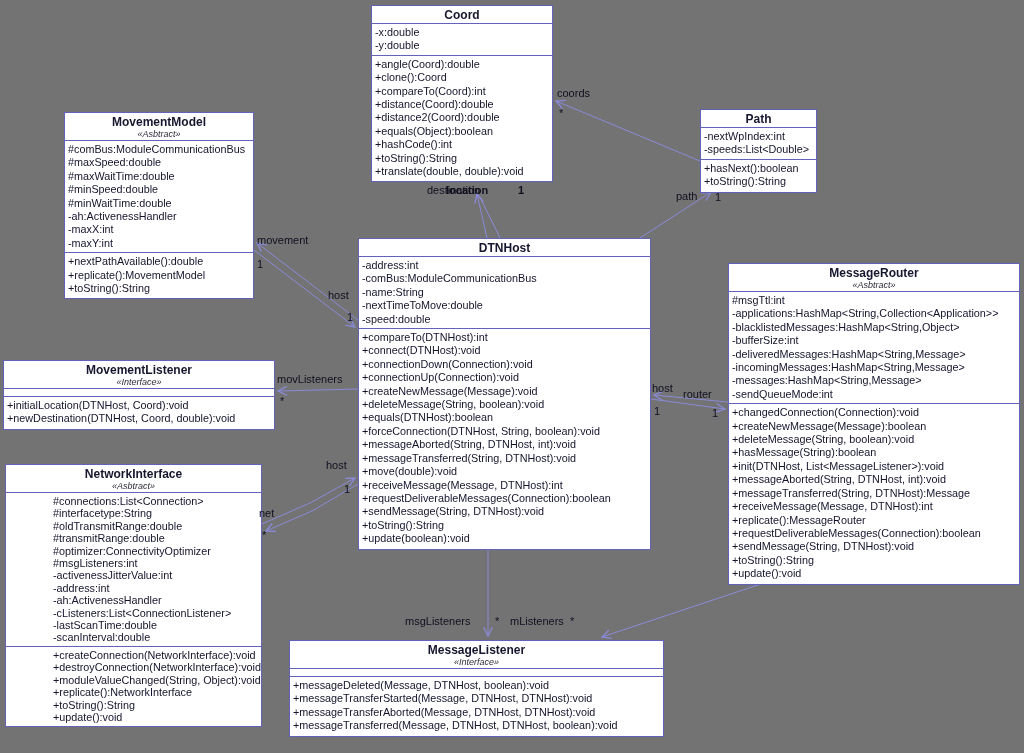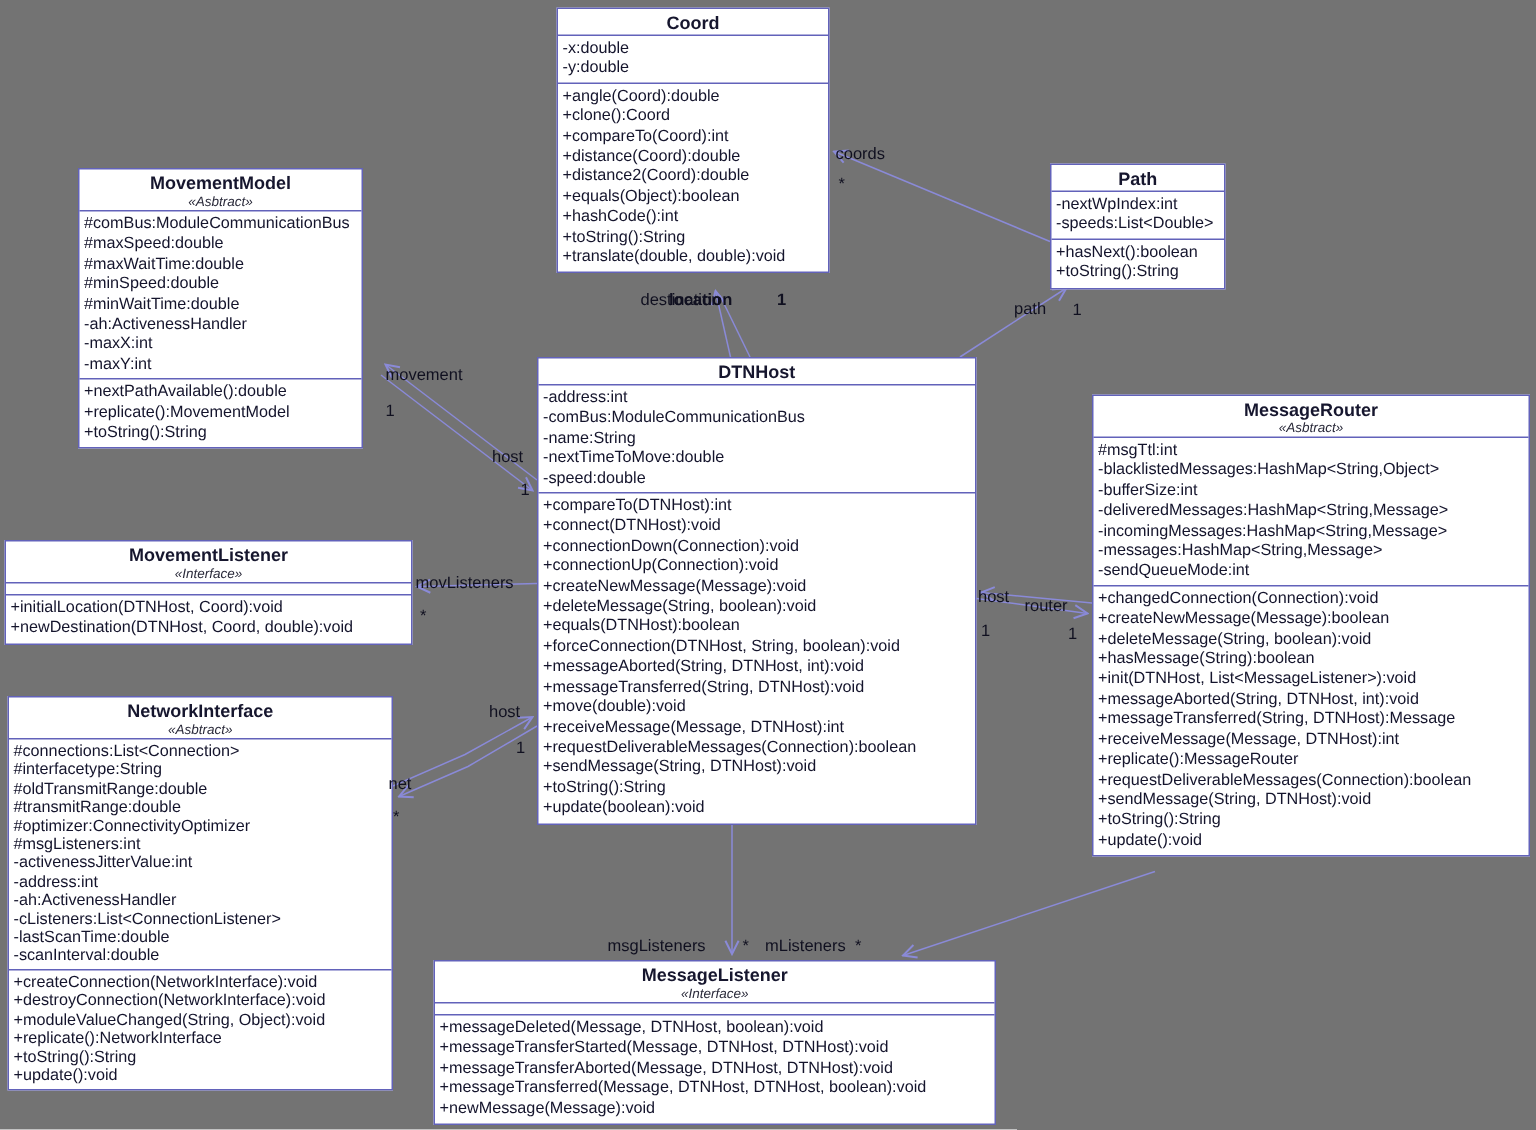--- a/index.html
+++ b/index.html
@@ -6,22 +6,22 @@
   .canvas{position:relative;width:1024px;height:753px;background:#737373;
           font-family:Liberation Sans, sans-serif;overflow:hidden;}
   svg.edges{position:absolute;left:0;top:0;width:1024px;height:753px;pointer-events:none;}
   .uml-class{position:absolute;background:#ffffff;border:1px solid #6262ba;box-sizing:border-box;}
   .uml-head{text-align:center;padding:2px 4px 1px 4px;border-bottom:1px solid #6262ba;}
   .uml-title{font-size:12px;font-weight:bold;color:#16162e;line-height:14px;white-space:nowrap;}
   .uml-stereo{font-size:9px;font-style:italic;color:#2a2a3a;line-height:10px;}
   .uml-attrs{border-bottom:1px solid #6262ba;padding:2px 3px;min-height:3px;}
   .uml-methods{padding:2px 3px 3px 3px;}
   .member{font-size:10.8px;line-height:13.4px;color:#14142c;white-space:nowrap;}
-  .tight .member{line-height:12.4px;}
-  .edge-label{position:absolute;font-size:11px;color:#101020;white-space:nowrap;line-height:12px;margin-top:10px;}
+  .tight .member{line-height:12.4px;margin-left:44px;}
+  .edge-label{position:absolute;font-size:11px;color:#101020;white-space:nowrap;line-height:12px;}
   .edge-label.bold{font-weight:bold;}
 </style>
 </head>
 <body>
 
 <div class="canvas">
 
   <svg class="edges" viewBox="0 0 1024 753" xmlns="http://www.w3.org/2000/svg">
     <defs>
       <marker id="arr" viewBox="0 0 10 10" refX="9" refY="5" markerWidth="11" markerHeight="11" markerUnits="userSpaceOnUse" orient="auto">
@@ -59,21 +59,21 @@
         <div class="member">+compareTo(Coord):int</div>
         <div class="member">+distance(Coord):double</div>
         <div class="member">+distance2(Coord):double</div>
         <div class="member">+equals(Object):boolean</div>
         <div class="member">+hashCode():int</div>
         <div class="member">+toString():String</div>
         <div class="member">+translate(double, double):void</div>
       </div>
   </div>
 
-  <div class="uml-class" style="left:52px;top:112px;width:190px;">
+  <div class="uml-class" style="left:64px;top:112px;width:190px;">
     <div class="uml-head">
       <div class="uml-title">MovementModel</div>
       <div class="uml-stereo">«Asbtract»</div>
     </div>
     <div class="uml-attrs">
         <div class="member">#comBus:ModuleCommunicationBus</div>
         <div class="member">#maxSpeed:double</div>
         <div class="member">#maxWaitTime:double</div>
         <div class="member">#minSpeed:double</div>
         <div class="member">#minWaitTime:double</div>
@@ -133,20 +133,21 @@
       </div>
   </div>
 
   <div class="uml-class" style="left:728px;top:263px;width:292px;">
     <div class="uml-head">
       <div class="uml-title">MessageRouter</div>
       <div class="uml-stereo">«Asbtract»</div>
     </div>
     <div class="uml-attrs">
         <div class="member">#msgTtl:int</div>
+        <div class="member">-applications:HashMap&lt;String,Collection&lt;Application&gt;&gt;</div>
         <div class="member">-blacklistedMessages:HashMap&lt;String,Object&gt;</div>
         <div class="member">-bufferSize:int</div>
         <div class="member">-deliveredMessages:HashMap&lt;String,Message&gt;</div>
         <div class="member">-incomingMessages:HashMap&lt;String,Message&gt;</div>
         <div class="member">-messages:HashMap&lt;String,Message&gt;</div>
         <div class="member">-sendQueueMode:int</div>
       </div>
     <div class="uml-methods">
         <div class="member">+changedConnection(Connection):void</div>
         <div class="member">+createNewMessage(Message):boolean</div>
@@ -209,21 +210,20 @@
     <div class="uml-head">
       <div class="uml-title">MessageListener</div>
       <div class="uml-stereo">«Interface»</div>
     </div>
     <div class="uml-attrs"></div>
     <div class="uml-methods">
         <div class="member">+messageDeleted(Message, DTNHost, boolean):void</div>
         <div class="member">+messageTransferStarted(Message, DTNHost, DTNHost):void</div>
         <div class="member">+messageTransferAborted(Message, DTNHost, DTNHost):void</div>
         <div class="member">+messageTransferred(Message, DTNHost, DTNHost, boolean):void</div>
-        <div class="member">+newMessage(Message):void</div>
       </div>
   </div>
 
   <div class="edge-label" style="left:557px;top:87px;">coords</div>
   <div class="edge-label" style="left:559px;top:107px;">*</div>
   <div class="edge-label" style="left:427px;top:184px;">destination</div>
   <div class="edge-label bold" style="left:446px;top:184px;">location</div>
   <div class="edge-label bold" style="left:518px;top:184px;">1</div>
   <div class="edge-label" style="left:676px;top:190px;">path</div>
   <div class="edge-label" style="left:715px;top:191px;">1</div>

